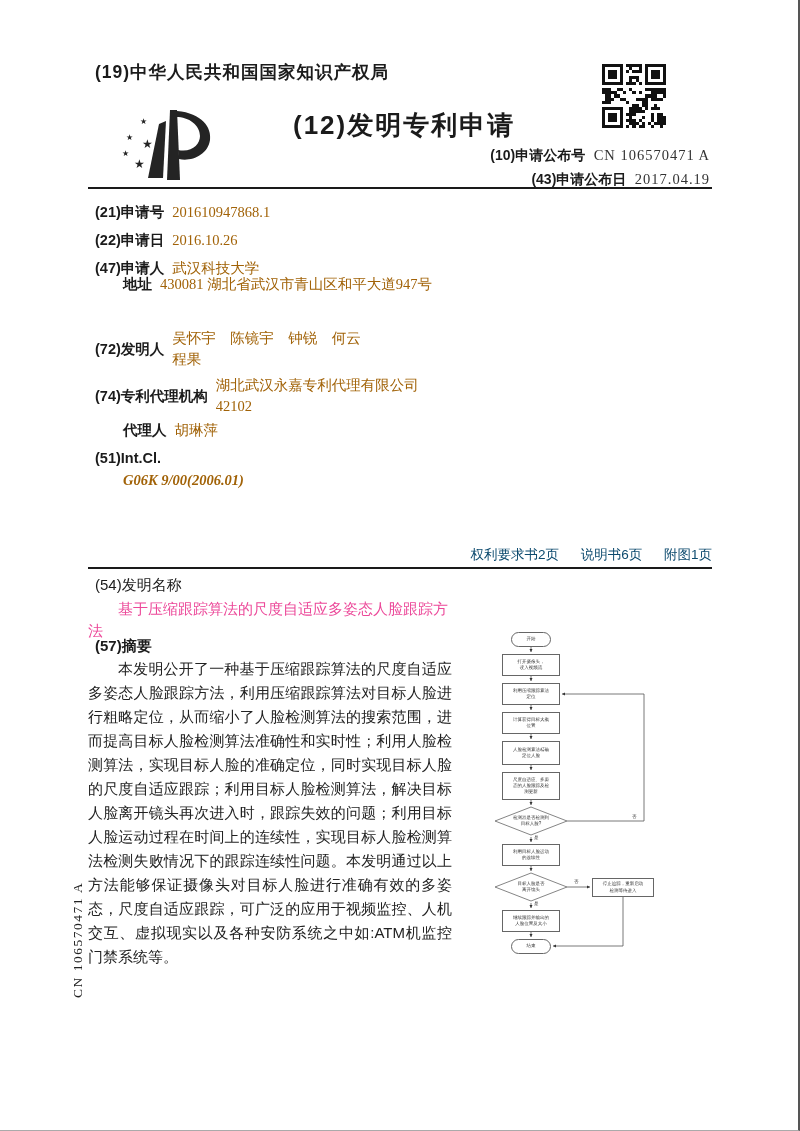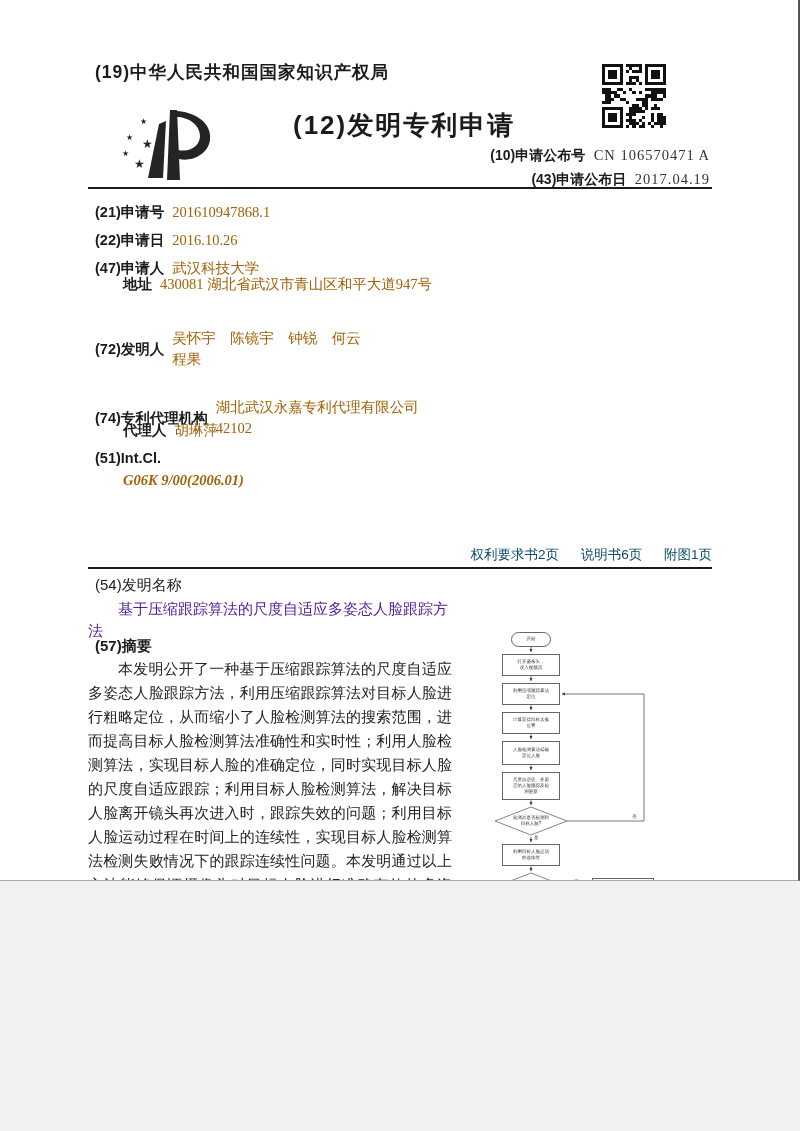--- a/index.html
+++ b/index.html
@@ -1,18 +1,18 @@
 <!DOCTYPE html>
 <html><head>
 <meta charset="utf-8">
 <style>
   * { margin:0; padding:0; box-sizing:border-box; }
   html,body { width:800px; height:1131px; background:#f2f2f2; }
   .page {
-    position:relative; width:800px; height:881px; background:#ffffff;
+    position:relative; width:800px; height:1131px; background:#ffffff;
     font-family:"Liberation Sans", sans-serif; color:#1b1b1b; overflow:hidden;
     border-right:2px solid #555; border-bottom:1px solid #aaa;
   }
   .office { position:absolute; left:95px; top:60px; font-size:17.5px; font-weight:bold; letter-spacing:1px; }
   .qr { position:absolute; left:600px; top:64px; width:68px; height:64px; }
   .qr svg { width:100%; height:100%; shape-rendering:crispEdges; }
   .logo { position:absolute; left:118px; top:98px; width:108px; height:90px; }
   .doc-type { position:absolute; left:293px; top:108px; font-size:26px; font-weight:bold; letter-spacing:2px; }
   .pub-line { position:absolute; right:88px; white-space:nowrap; text-align:right; }
   .pub-no { top:146px; } .pub-date { top:170px; }
@@ -24,21 +24,21 @@
   .row { position:absolute; left:95px; display:flex; font-size:14.5px; line-height:21px;align-items:center; }
   .row .lbl { font-weight:bold; white-space:nowrap; margin-right:8px; }
   .row .val { font-family:"Liberation Serif", serif; color:#a16207; }
   .sub { left:123px; }
   .italic { font-style:italic; font-weight:bold; }
 
   .pages-info { position:absolute; left:88px; top:546px; width:624px; text-align:right; font-size:13.5px; color:#0c4a6e; }
   .pages-info span { margin-left:18px; }
 
   .s54-label { position:absolute; left:95px; top:576px; font-size:15px; font-weight:normal; }
-  .invention-title { position:absolute; left:88px; top:598px; width:366px; font-size:15px; line-height:22px; text-indent:2em; color:#4c1d95; }
+  .invention-title { position:absolute; left:88px; top:598px; width:366px; font-size:15px; line-height:22px; text-indent:2em; color:#ec4899; }
   .s57-label { position:absolute; left:95px; top:637px; font-size:15px; font-weight:bold; }
   .abstract { position:absolute; left:88px; top:657px; width:364px; font-size:15px; line-height:24px; text-align:justify; text-indent:2em; color:#222; }
 
   .side-code { position:absolute; left:70px; top:998px; transform:rotate(-90deg); transform-origin:0 0;
                font-family:"Liberation Serif", serif; font-size:13.5px; letter-spacing:1.5px; color:#222; white-space:nowrap; }
 
   
   .flow { position:absolute; left:492px; top:626px; width:230px; height:340px; }
   .flow svg.wires { position:absolute; left:0; top:0; width:100%; height:100%; }
   .node { position:absolute; border:1px solid #666; background:#fff; color:#333;
@@ -233,21 +233,21 @@
     <span class="val">武汉科技大学</span>
   </div>
   <div class="row sub" style="top:274px">
     <span class="lbl">地址</span>
     <span class="val" style="width:282px">430081 湖北省武汉市青山区和平大道947号</span>
   </div>
   <div class="row" style="top:328px">
     <span class="lbl">(72)发明人</span>
     <span class="val" style="width:208px">吴怀宇　陈镜宇　钟锐　何云　程果</span>
   </div>
-  <div class="row" style="top:397px">
+  <div class="row" style="top:375px">
     <span class="lbl">(74)专利代理机构</span>
     <span class="val" style="width:228px">湖北武汉永嘉专利代理有限公司 42102</span>
   </div>
   <div class="row sub" style="top:420px">
     <span class="lbl">代理人</span>
     <span class="val">胡琳萍</span>
   </div>
   <div class="row" style="top:448px">
     <span class="lbl">(51)Int.Cl.</span>
   </div>

